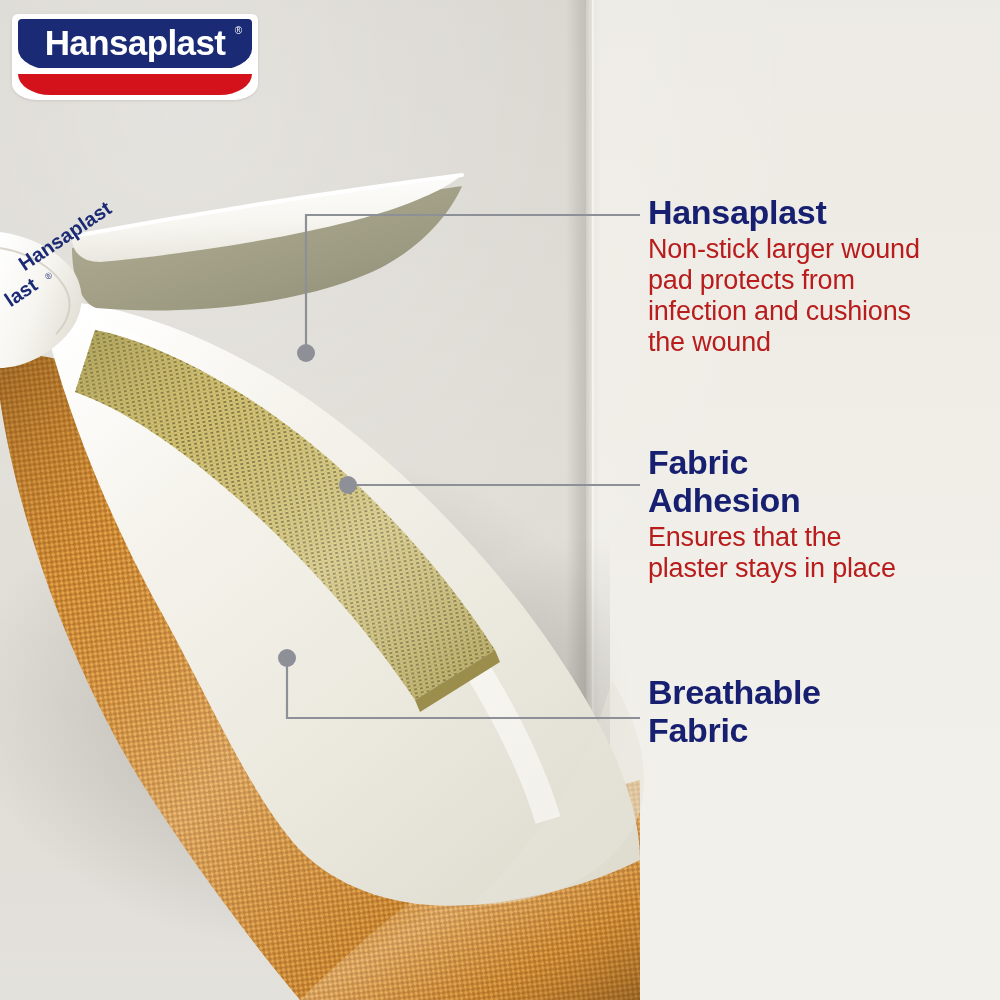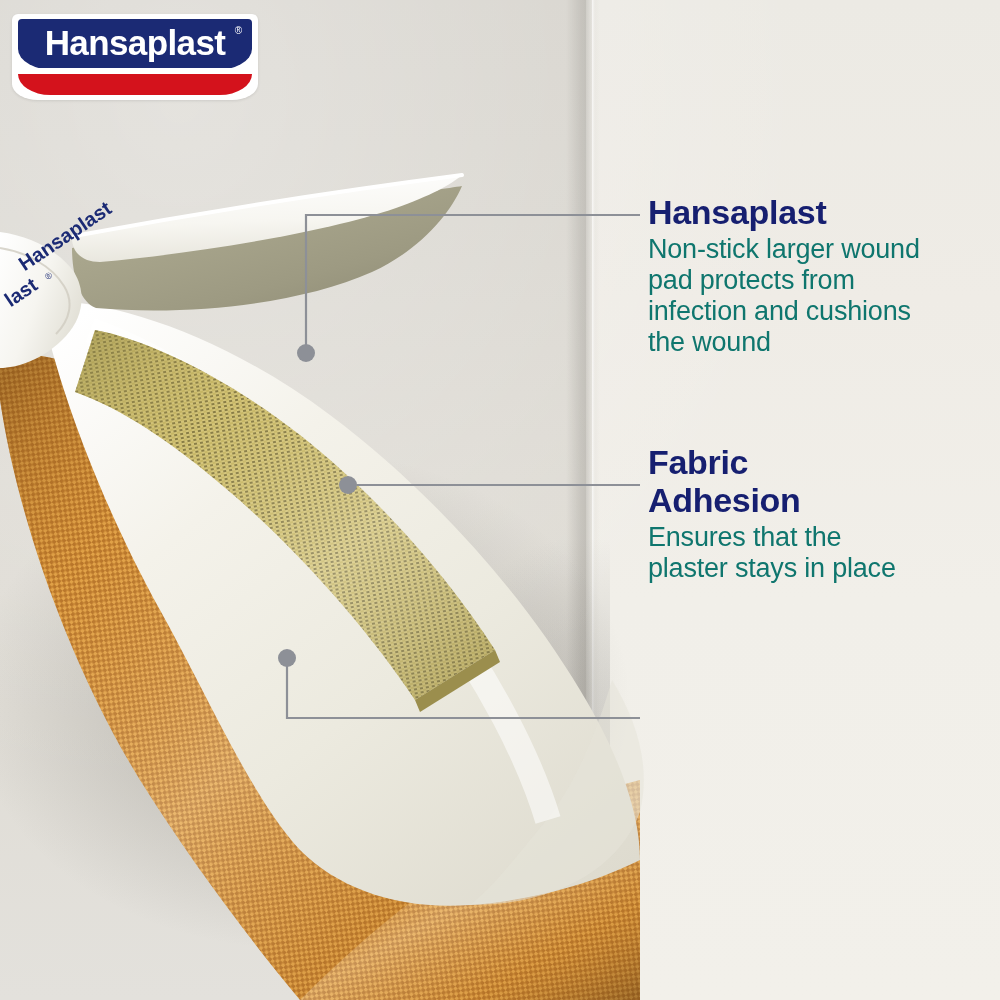--- a/index.html
+++ b/index.html
@@ -136,21 +136,21 @@
   .callout { position: absolute; left: 648px; width: 330px; }
   .callout h2 {
     color: #161f70;
     font-size: 34px;
     font-weight: 700;
     line-height: 38px;
     letter-spacing: -.3px;
     white-space: pre-line;
   }
   .callout p {
-    color: #0f766e;
+    color: #b91c1c;
     font-size: 27px;
     font-weight: 400;
     line-height: 31px;
     letter-spacing: -.2px;
     white-space: pre-line;
     margin-top: 3px;
   }
   #callout-antiseptic { top: 193px; }
   #callout-adhesion   { top: 443px; }
   #callout-fabric     { top: 673px; }
@@ -374,15 +374,17 @@
   </div>
 
   <div class="callout" id="callout-adhesion">
     <h2>Fabric
 Adhesion</h2>
     <p>Ensures that the
 plaster stays in place</p>
   </div>
 
   <div class="callout" id="callout-fabric">
+    <h2>Breathable
+Fabric</h2>
   </div>
 
 </div>
 
 </body></html>

